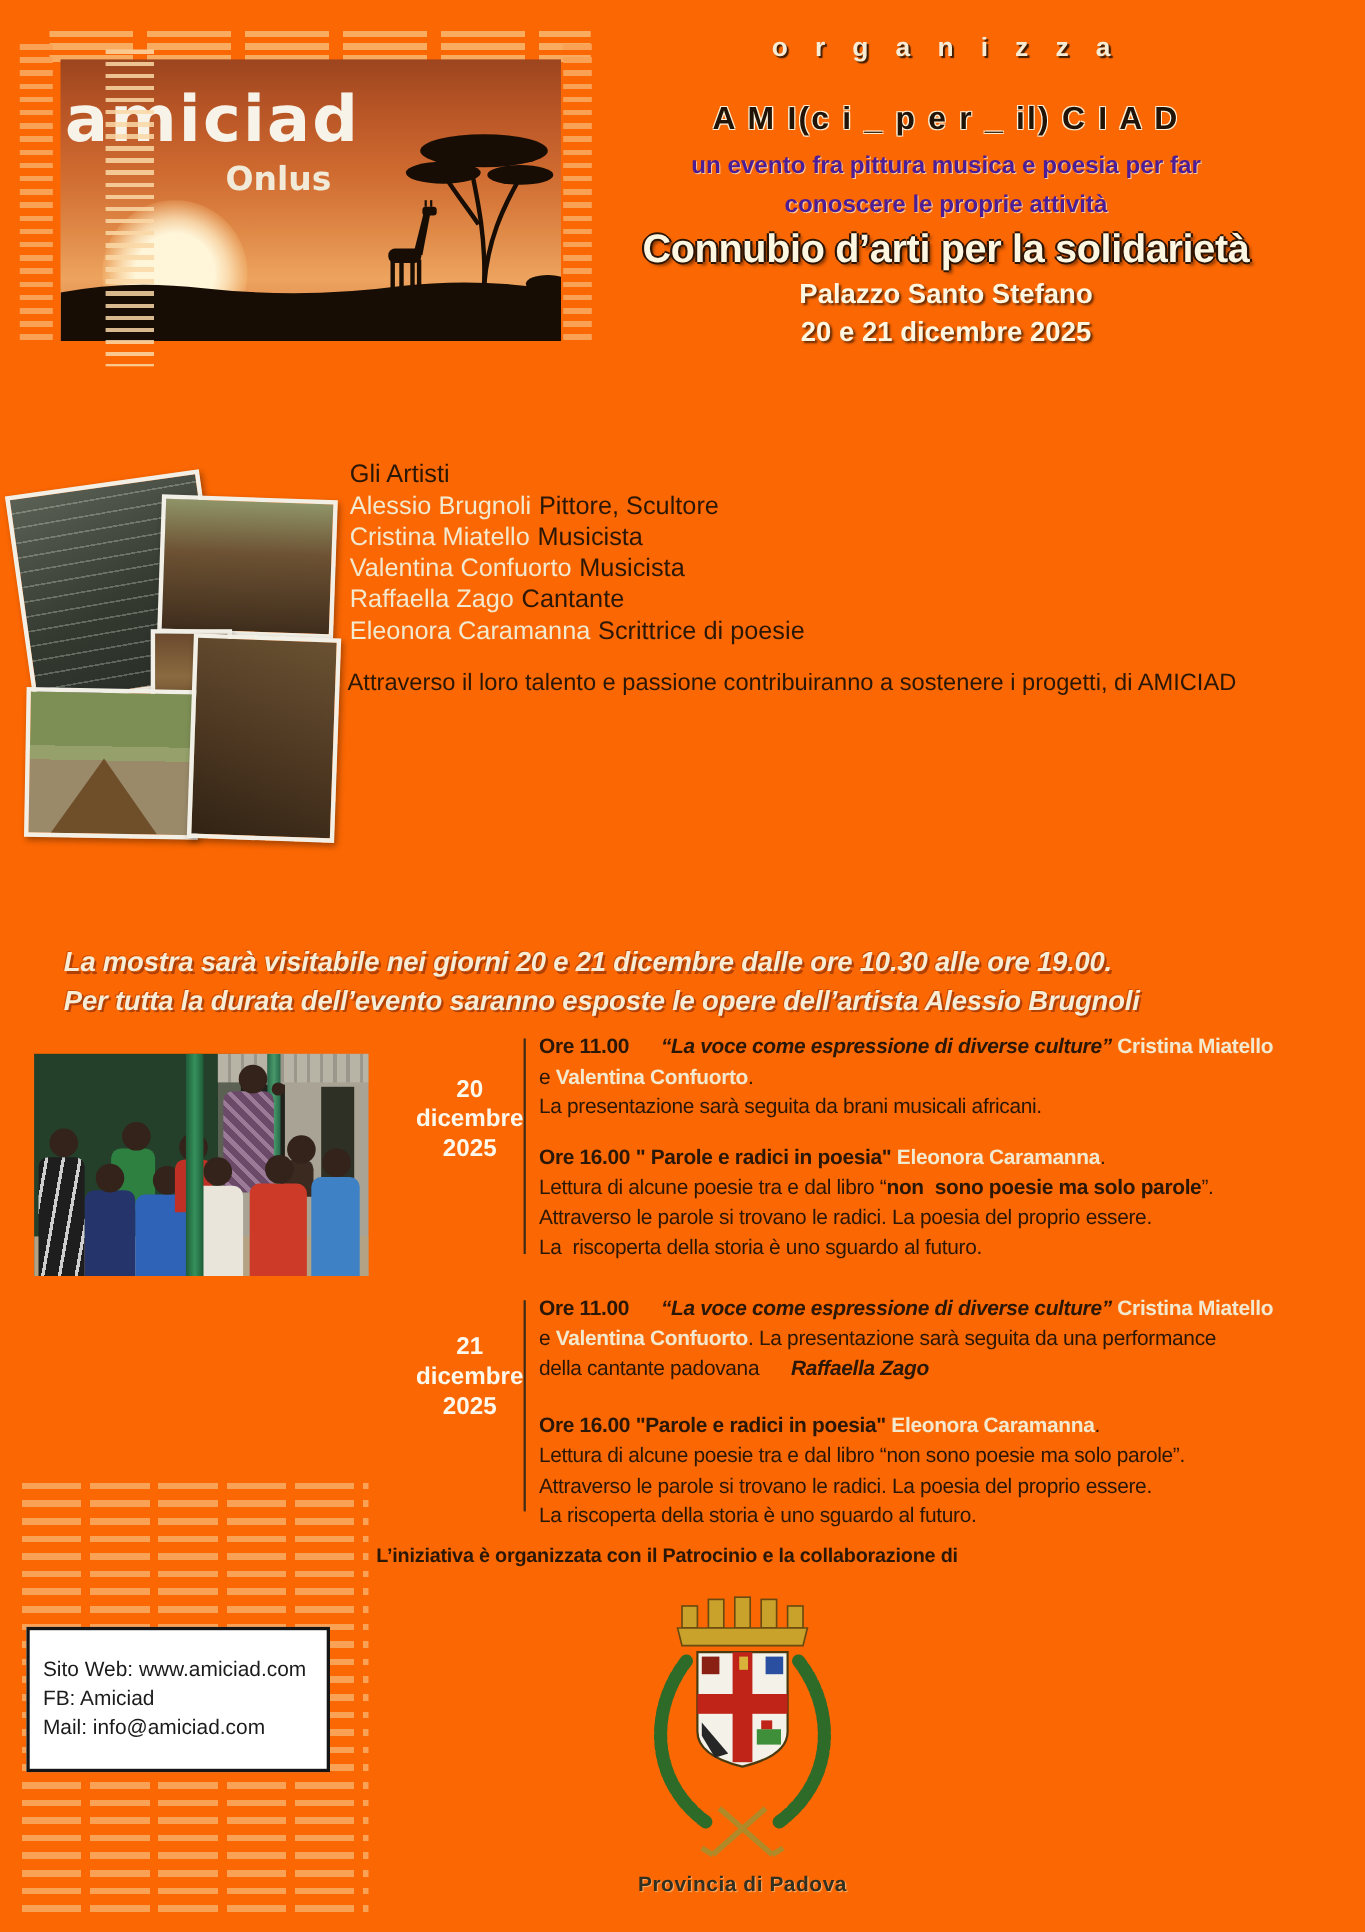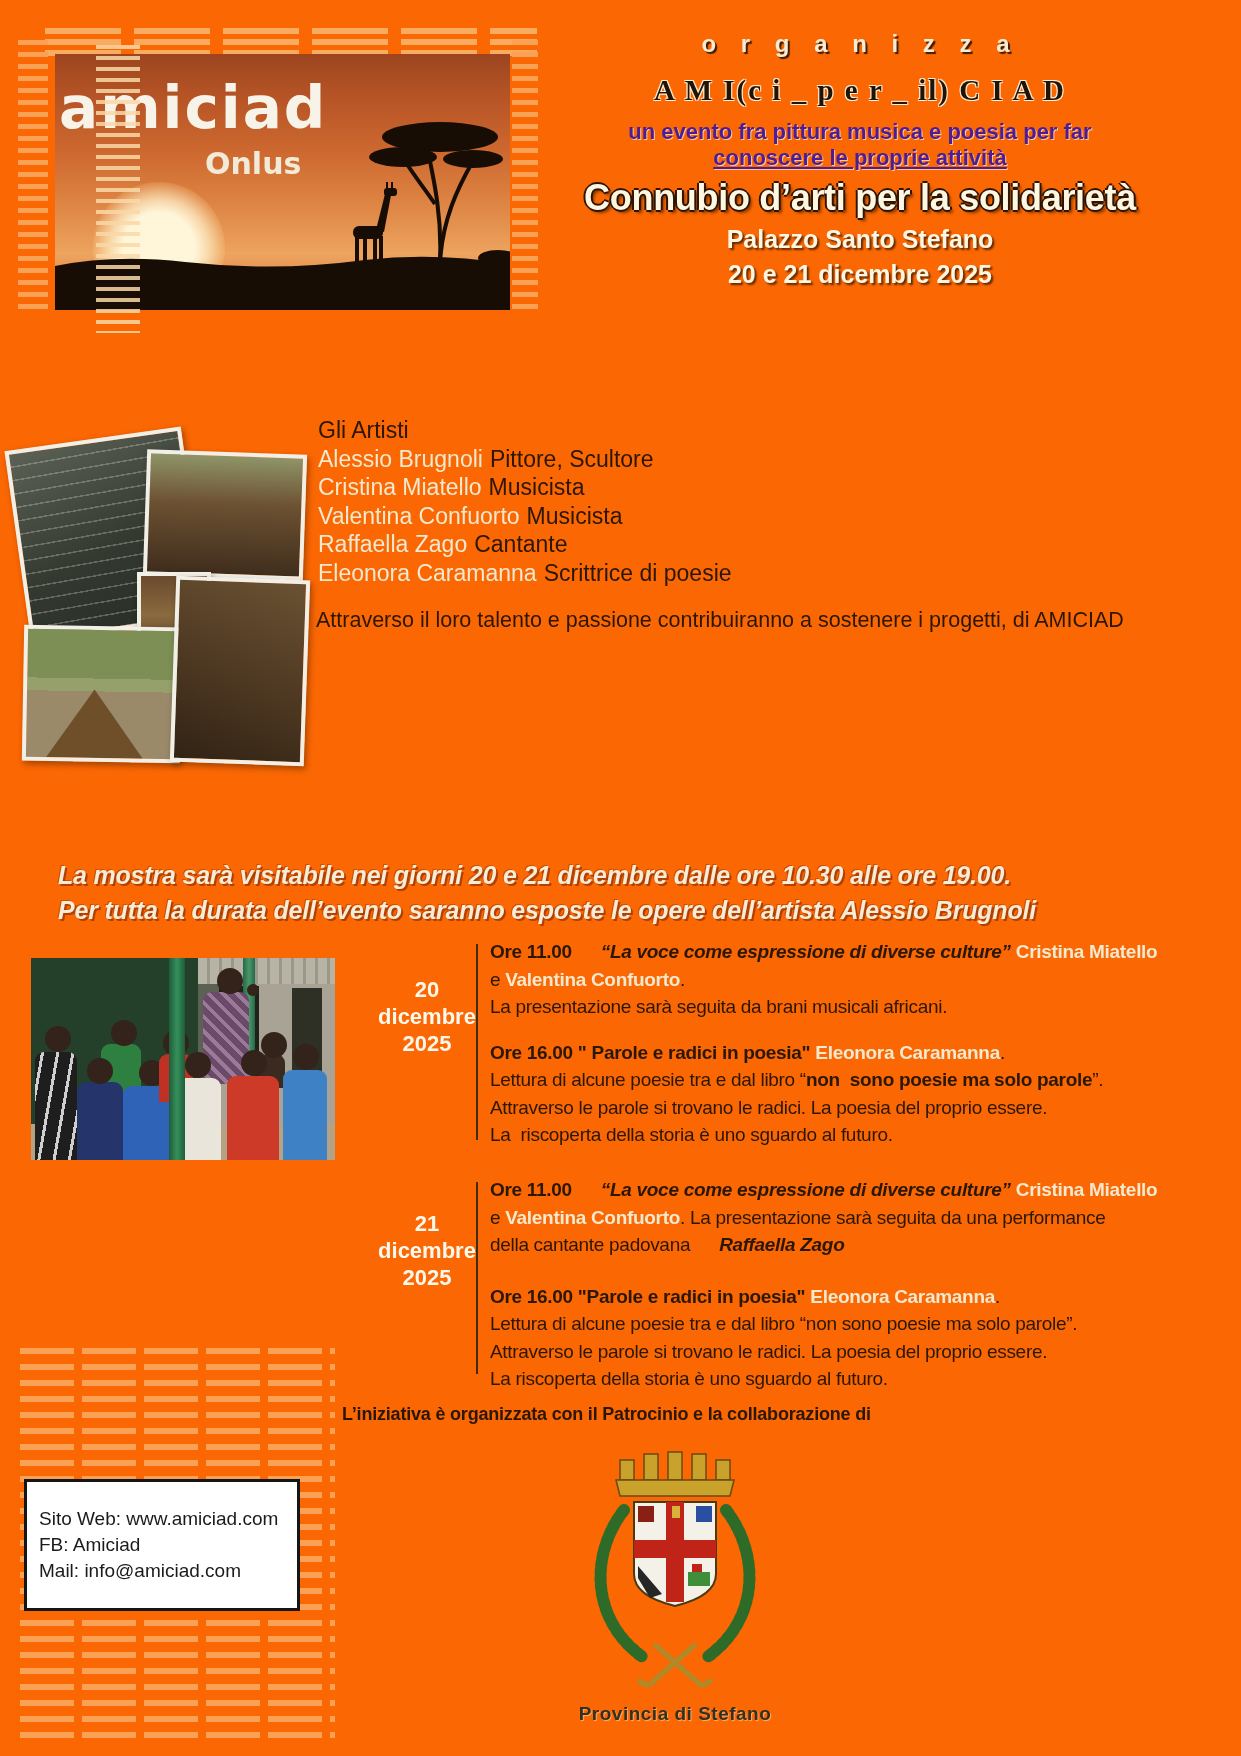--- a/index.html
+++ b/index.html
@@ -119,23 +119,23 @@
       </g>
       <ellipse cx="443" cy="204" rx="20" ry="8" fill="#170d04"></ellipse>
     </svg>
     <div class="logo-main">amiciad</div>
     <div class="logo-sub">Onlus</div>
   </div>
   <div class="abs tex-overlay z2" style="left:96px;top:45px;width:44px;height:288px;"></div>
 
   <div class="abs center z3" style="left:540px;top:30px;width:640px;">
     <div class="h-organizza">o r g a n i z z a</div>
-    <div class="h-ami" style="margin-top:16px;font-family:Liberation Serif, serif;">A M I(c i _ p e r _ il) C I A D</div>
+    <div class="h-ami" style="margin-top:34px;">A M I(c i _ p e r _ il) C I A D</div>
     <div class="h-sub" style="margin-top:12px;">un evento fra pittura musica e poesia per far</div>
-    <div class="h-sub" style="text-decoration:underline;">conoscere le proprie attività</div>
+    <div class="h-sub" style="margin-top:10px;">conoscere le proprie attività</div>
     <div class="h-main" style="margin-top:6px;">Connubio d’arti per la solidarietà</div>
     <div class="h-white" style="margin-top:6px;">Palazzo Santo Stefano</div>
     <div class="h-white" style="margin-top:6px;">20 e 21 dicembre 2025</div>
   </div>
 
   <div class="abs z1" style="left:25px;top:430px;width:278px;height:330px;">
     <div class="pc" style="left:-8px;top:8px;width:170px;height:185px;transform:rotate(-8deg);
          background-image:repeating-linear-gradient(178deg, transparent 0 12px, rgba(225,228,215,.28) 12px 13.5px),
          linear-gradient(160deg,#5c6156,#343a30 55%,#272c26);"></div>
     <div class="pc" style="left:120px;top:22px;width:152px;height:118px;transform:rotate(2deg);
@@ -266,15 +266,15 @@
       <path d="M164,66 C198,110 198,176 144,214"></path>
     </g>
 
     <g fill="none" stroke="#b08a28" stroke-width="5">
       <path d="M92,200 L140,242"></path>
       <path d="M134,200 L86,242"></path>
       <path d="M86,242 L76,236"></path>
       <path d="M140,242 L150,236"></path>
     </g>
   </svg>
-  <div class="abs provincia z3" style="left:480px;top:1703px;width:390px;">Provincia di Stefano</div>
+  <div class="abs provincia z3" style="left:480px;top:1703px;width:390px;">Provincia di Padova</div>
 
 </div>
 
 </body></html>

